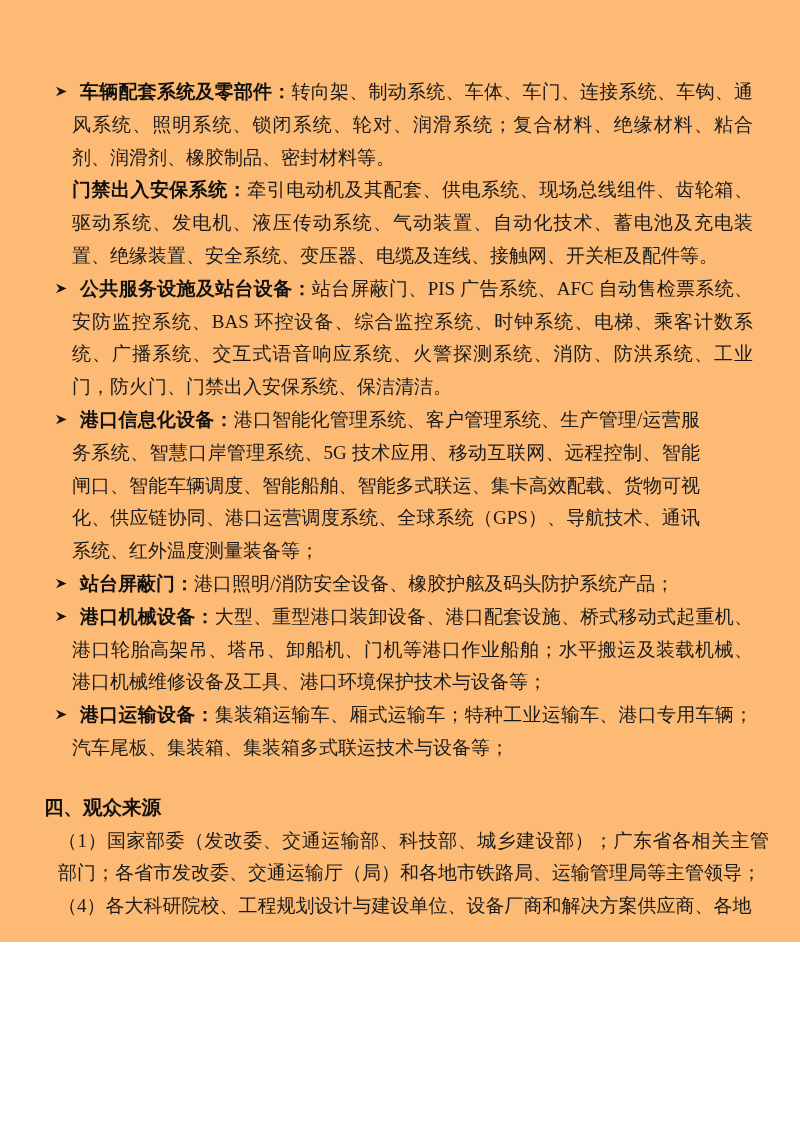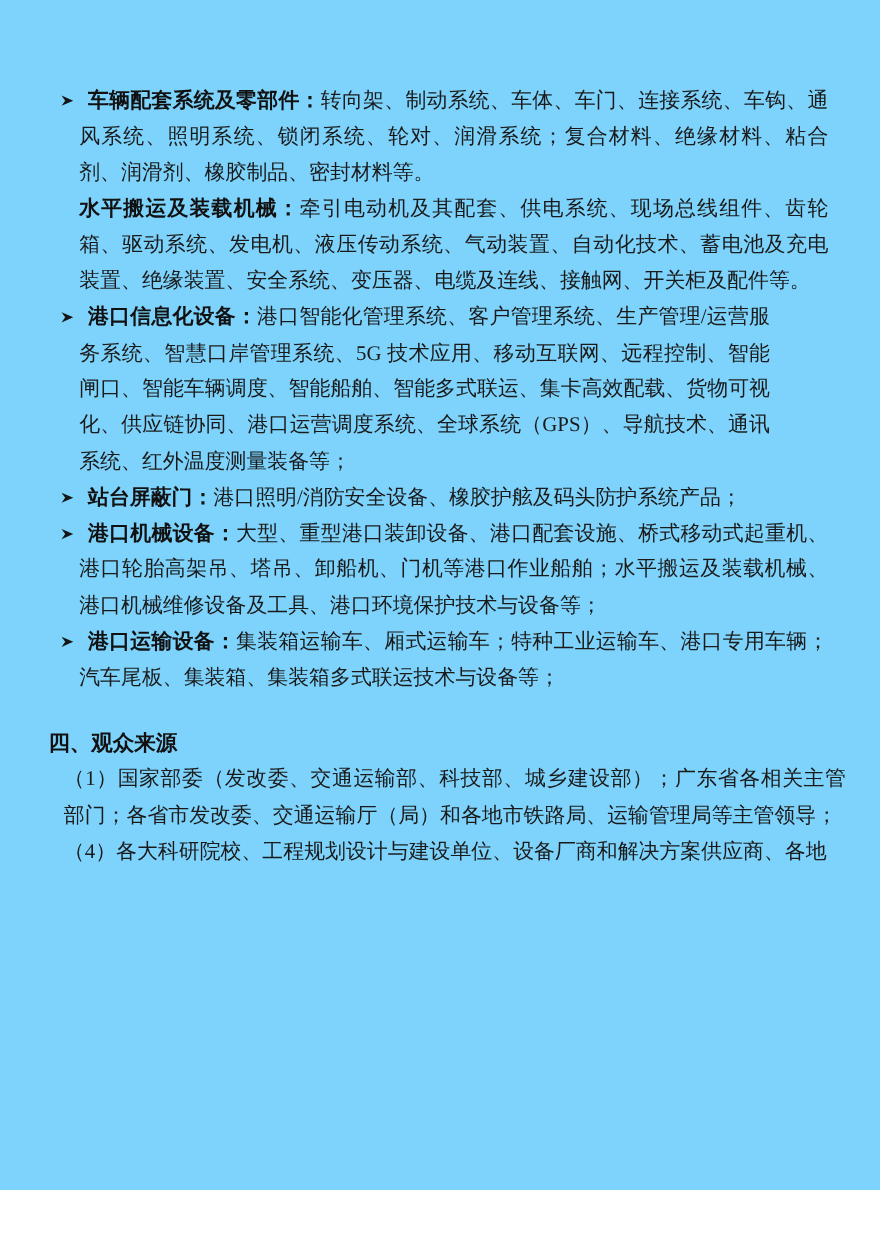--- a/index.html
+++ b/index.html
@@ -1,21 +1,21 @@
 <!DOCTYPE html>
 <html><head>
 <meta charset="utf-8">
 <title>Document Page</title>
 <style>
   html, body { margin: 0; padding: 0; background: #ffffff; }
   .page {
     position: relative;
     width: 800px;
-    height: 1082px;
-    background: #7dd3fc;
+    height: 942px;
+    background: #fdba74;
     color: #1a1a1a;
     font-family: "Liberation Serif", "DejaVu Serif", serif;
     overflow: hidden;
   }
   .content { position: absolute; top: 76px; left: 0; right: 0; }
 
   .list-item {
     position: relative;
     font-size: 19px;
     line-height: 32.8px;
@@ -77,23 +77,30 @@
       <span class="bullet">
         <svg viewBox="0 0 14 14" width="13" height="13">
             <path d="M1 2 L12.5 7 L1 12 L4.6 7 Z" fill="#161616"></path>
           </svg>
       </span><span class="item-label">车辆配套系统及零部件：</span><span class="item-text">转向架、制动系统、车体、车门、连接系统、车钩、通风系统、照明系统、锁闭系统、轮对、润滑系统；复合材料、绝缘材料、粘合剂、润滑剂、橡胶制品、密封材料等。</span>
     </div>
 
 
 
     <div class="list-item no-bullet">
-      <span class="item-label">水平搬运及装载机械：</span><span class="item-text">牵引电动机及其配套、供电系统、现场总线组件、齿轮箱、驱动系统、发电机、液压传动系统、气动装置、自动化技术、蓄电池及充电装置、绝缘装置、安全系统、变压器、电缆及连线、接触网、开关柜及配件等。</span>
+      <span class="item-label">门禁出入安保系统：</span><span class="item-text">牵引电动机及其配套、供电系统、现场总线组件、齿轮箱、驱动系统、发电机、液压传动系统、气动装置、自动化技术、蓄电池及充电装置、绝缘装置、安全系统、变压器、电缆及连线、接触网、开关柜及配件等。</span>
     </div>
 
+    <div class="list-item">
+      <span class="bullet">
+        <svg viewBox="0 0 14 14" width="13" height="13">
+            <path d="M1 2 L12.5 7 L1 12 L4.6 7 Z" fill="#161616"></path>
+          </svg>
+      </span><span class="item-label">公共服务设施及站台设备：</span><span class="item-text">站台屏蔽门、PIS 广告系统、AFC 自动售检票系统、安防监控系统、BAS 环控设备、综合监控系统、时钟系统、电梯、乘客计数系统、广播系统、交互式语音响应系统、火警探测系统、消防、防洪系统、工业门，防火门、门禁出入安保系统、保洁清洁。</span>
+    </div>
 
     <div class="list-item narrow">
       <span class="bullet">
         <svg viewBox="0 0 14 14" width="13" height="13">
             <path d="M1 2 L12.5 7 L1 12 L4.6 7 Z" fill="#161616"></path>
           </svg>
       </span><span class="item-label">港口信息化设备：</span><span class="item-text">港口智能化管理系统、客户管理系统、生产管理/运营服务系统、智慧口岸管理系统、5G 技术应用、移动互联网、远程控制、智能闸口、智能车辆调度、智能船舶、智能多式联运、集卡高效配载、货物可视化、供应链协同、港口运营调度系统、全球系统（GPS）、导航技术、通讯系统、红外温度测量装备等；</span>
     </div>
 
     <div class="list-item">

